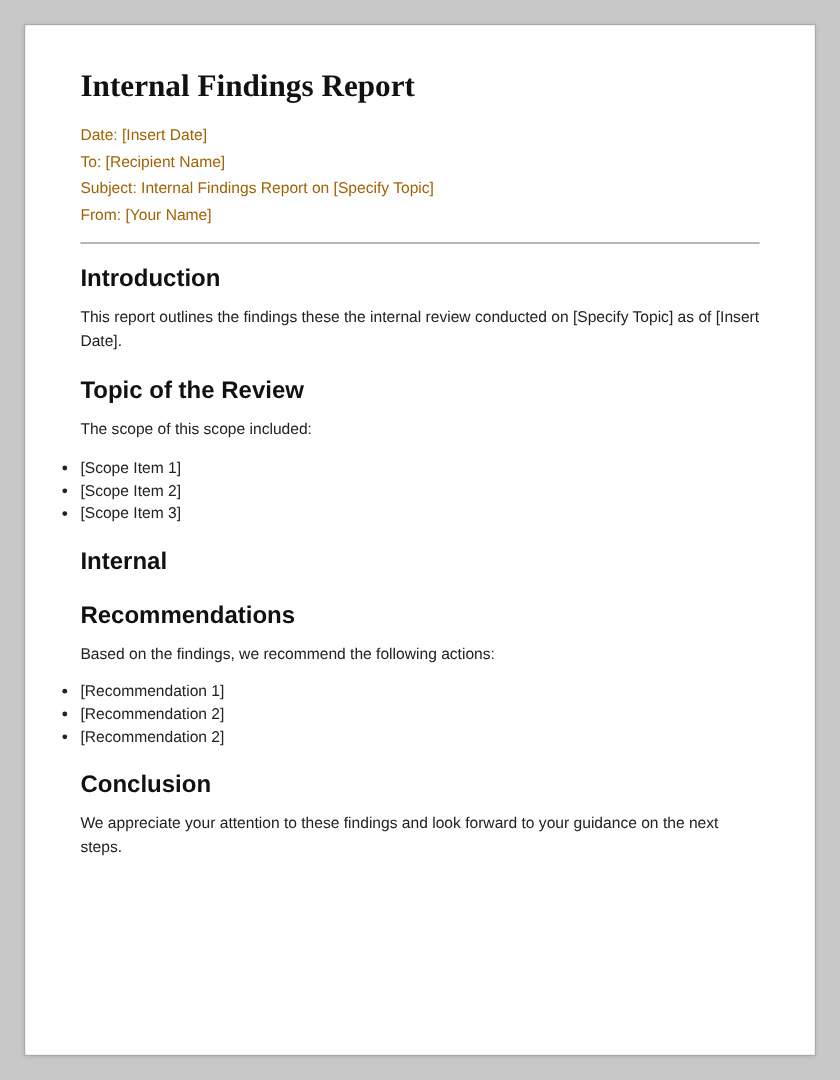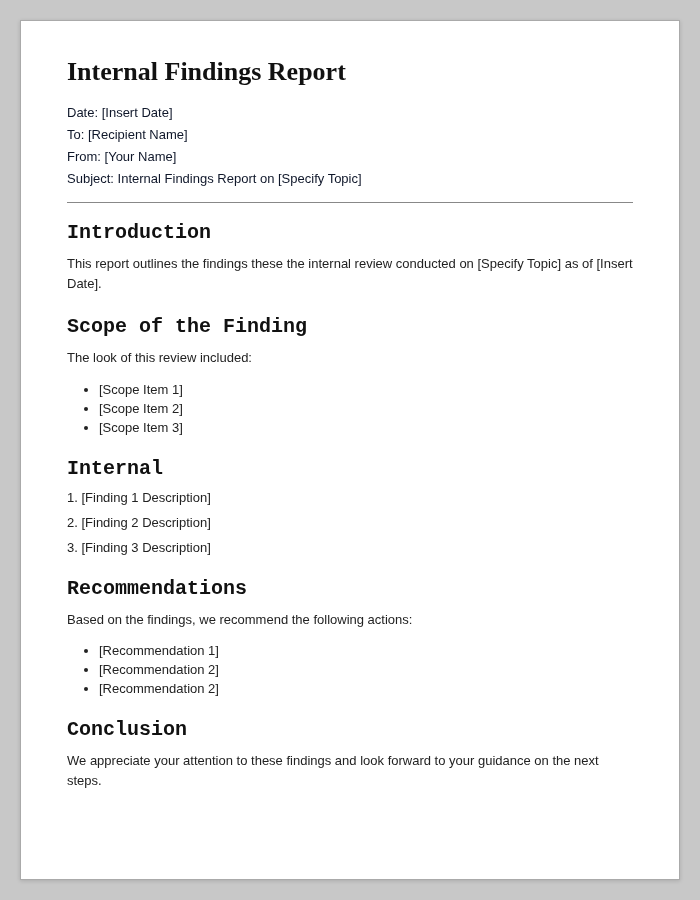--- a/index.html
+++ b/index.html
@@ -34,54 +34,53 @@
       margin-bottom: 18px;
       font-family: Georgia, serif;
     }
 
     .meta-block {
       margin-bottom: 4px;
     }
 
     .meta-line {
       font-size: 13px;
-      color: #0f172a;
+      color: #a16207;
       margin-bottom: 7px;
       font-family: Arial, sans-serif;
     }
 
     .divider {
       border: none;
       border-top: 1px solid #888888;
       margin: 16px 0 18px 0;
     }
 
     .section-heading {
       font-size: 20px;
       font-weight: bold;
       color: #111111;
       margin-bottom: 10px;
-      font-family: Liberation Mono, monospace;
+      font-family: Liberation Sans, sans-serif;
     }
 
     .section-text {
       font-size: 13px;
       color: #222222;
       margin-bottom: 14px;
       line-height: 1.5;
       font-family: Arial, sans-serif;
     }
 
     .section-block {
       margin-bottom: 22px;
     }
 
     .bullet-list {
       list-style-type: disc;
-      margin-left: 32px;
       margin-bottom: 10px;
     }
 
     .bullet-list li {
       font-size: 13px;
       color: #222222;
       margin-bottom: 4px;
       font-family: Arial, sans-serif;
     }
 
@@ -101,48 +100,43 @@
 </head>
 <body>
 
 <div class="page-container">
 
   <h1 class="report-title">Internal Findings Report</h1>
 
   <div class="meta-block">
     <p class="meta-line">Date: [Insert Date]</p>
     <p class="meta-line">To: [Recipient Name]</p>
+    <p class="meta-line">Subject: Internal Findings Report on [Specify Topic]</p>
     <p class="meta-line">From: [Your Name]</p>
-    <p class="meta-line">Subject: Internal Findings Report on [Specify Topic]</p>
   </div>
 
   <hr class="divider">
 
   <div class="section-block">
     <h2 class="section-heading">Introduction</h2>
     <p class="section-text">This report outlines the findings these the internal review conducted on [Specify Topic] as of [Insert Date].</p>
   </div>
 
   <div class="section-block">
-    <h2 class="section-heading">Scope of the Finding</h2>
-    <p class="section-text">The look of this review included:</p>
+    <h2 class="section-heading">Topic of the Review</h2>
+    <p class="section-text">The scope of this scope included:</p>
     <ul class="bullet-list">
       <li>[Scope Item 1]</li>
       <li>[Scope Item 2]</li>
       <li>[Scope Item 3]</li>
     </ul>
   </div>
 
   <div class="section-block">
     <h2 class="section-heading">Internal</h2>
-    <ol class="numbered-list">
-      <li>1. [Finding 1 Description]</li>
-      <li>2. [Finding 2 Description]</li>
-      <li>3. [Finding 3 Description]</li>
-    </ol>
   </div>
 
   <div class="section-block">
     <h2 class="section-heading">Recommendations</h2>
     <p class="section-text">Based on the findings, we recommend the following actions:</p>
     <ul class="bullet-list">
       <li>[Recommendation 1]</li>
       <li>[Recommendation 2]</li>
       <li>[Recommendation 2]</li>
     </ul>

